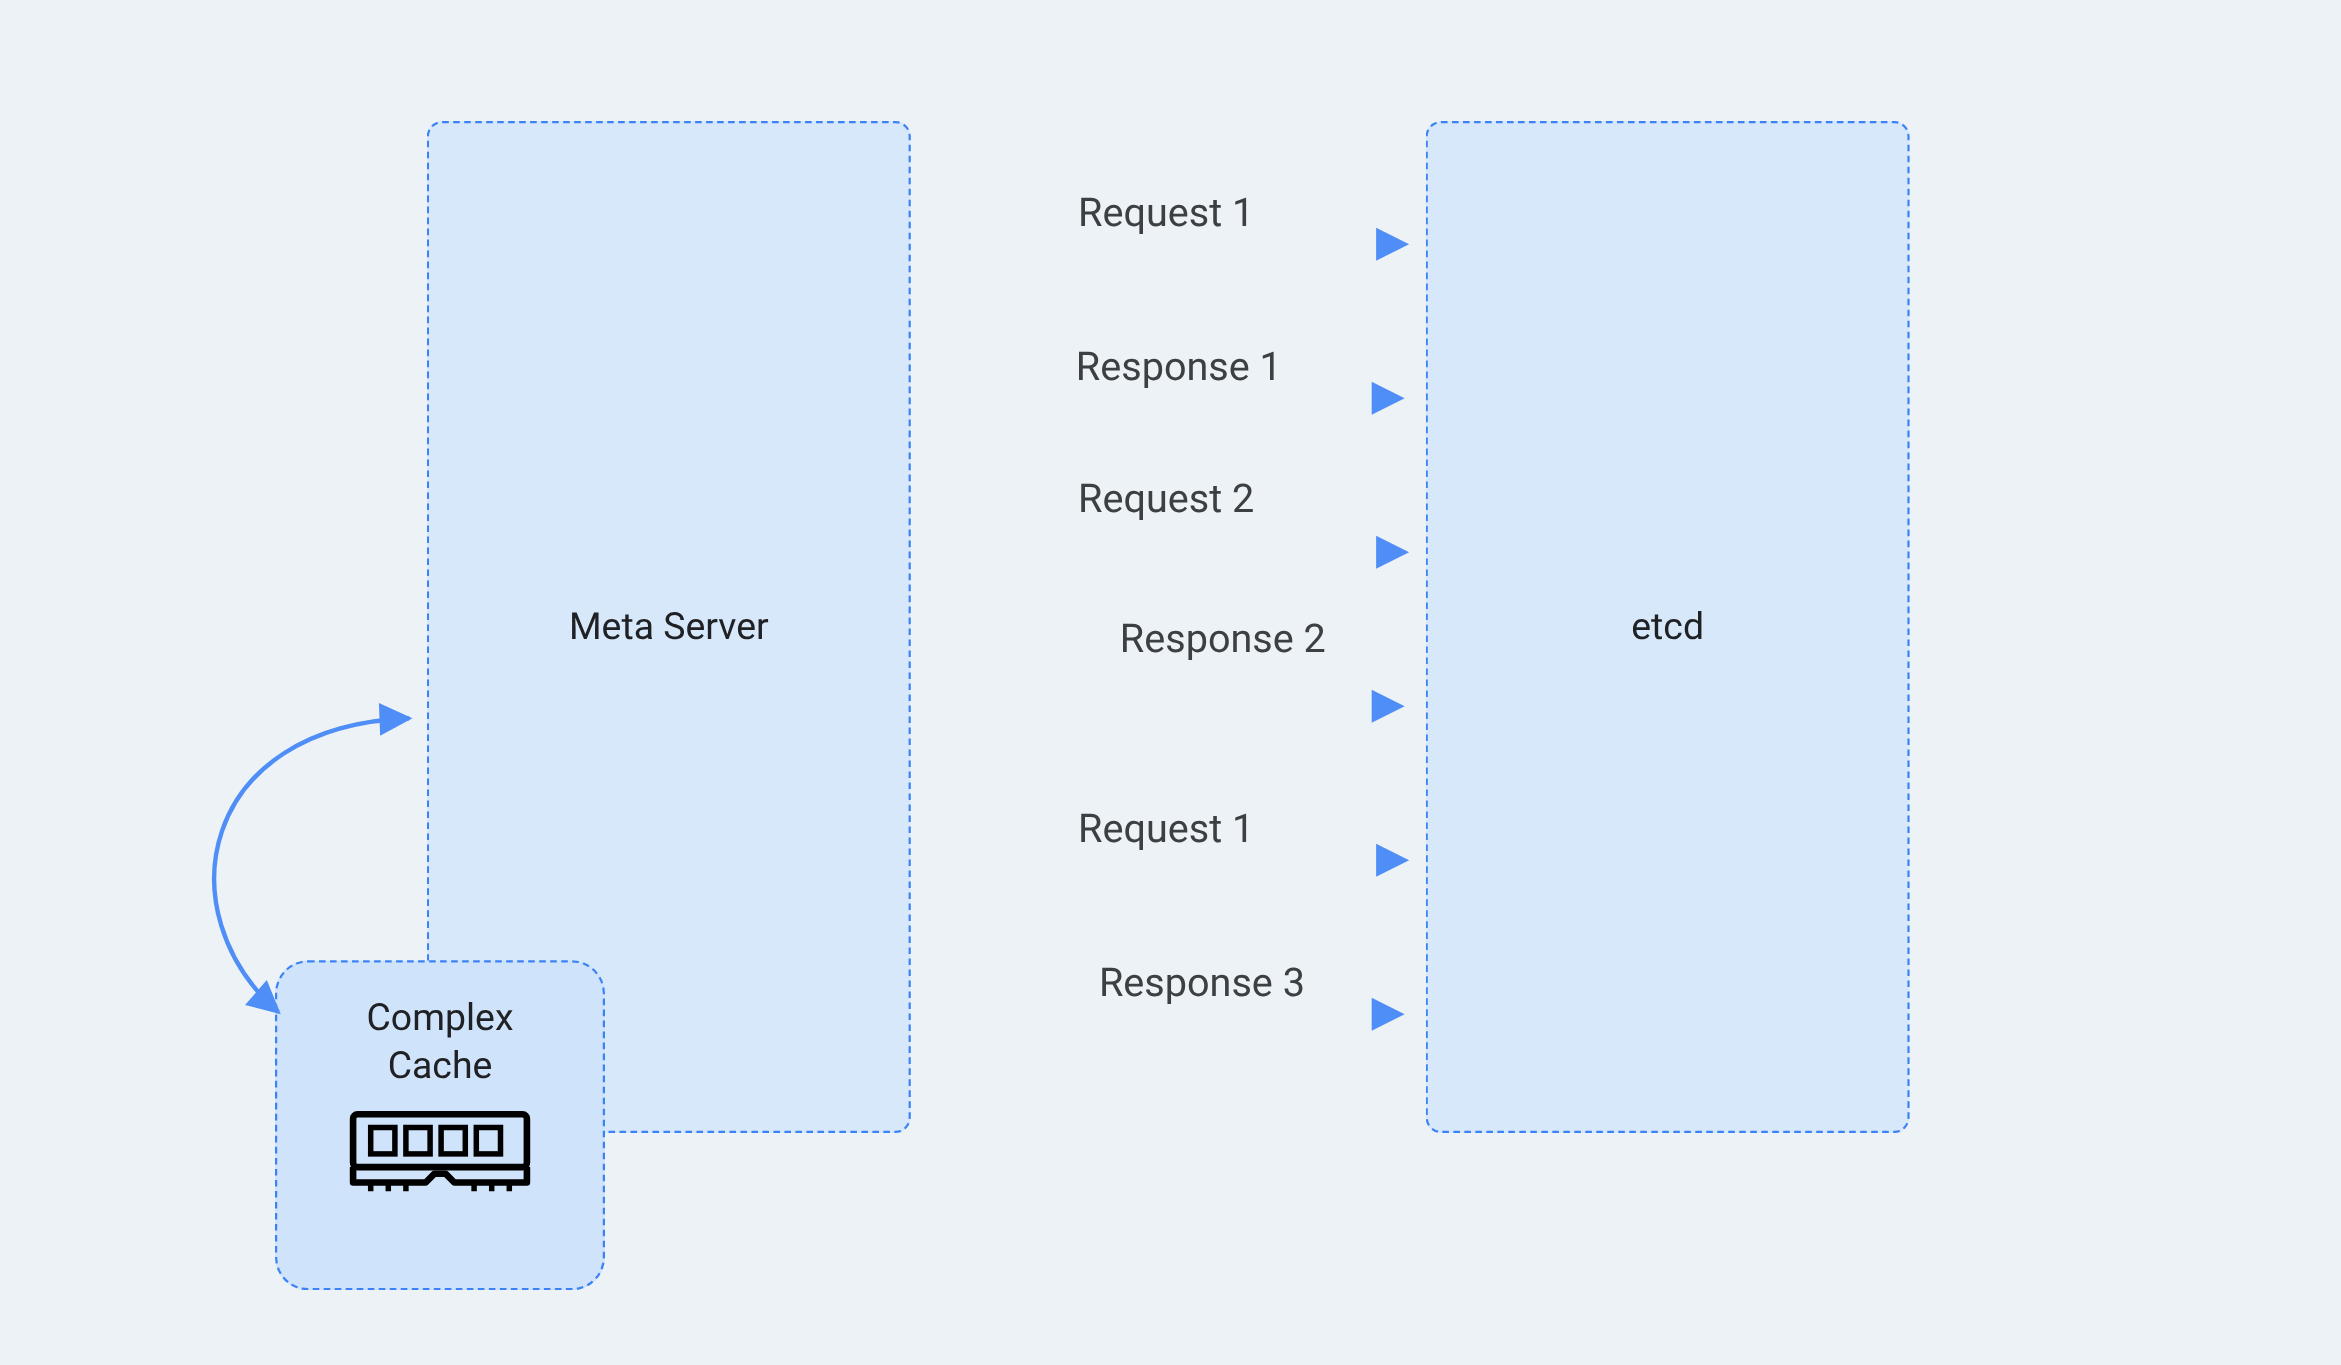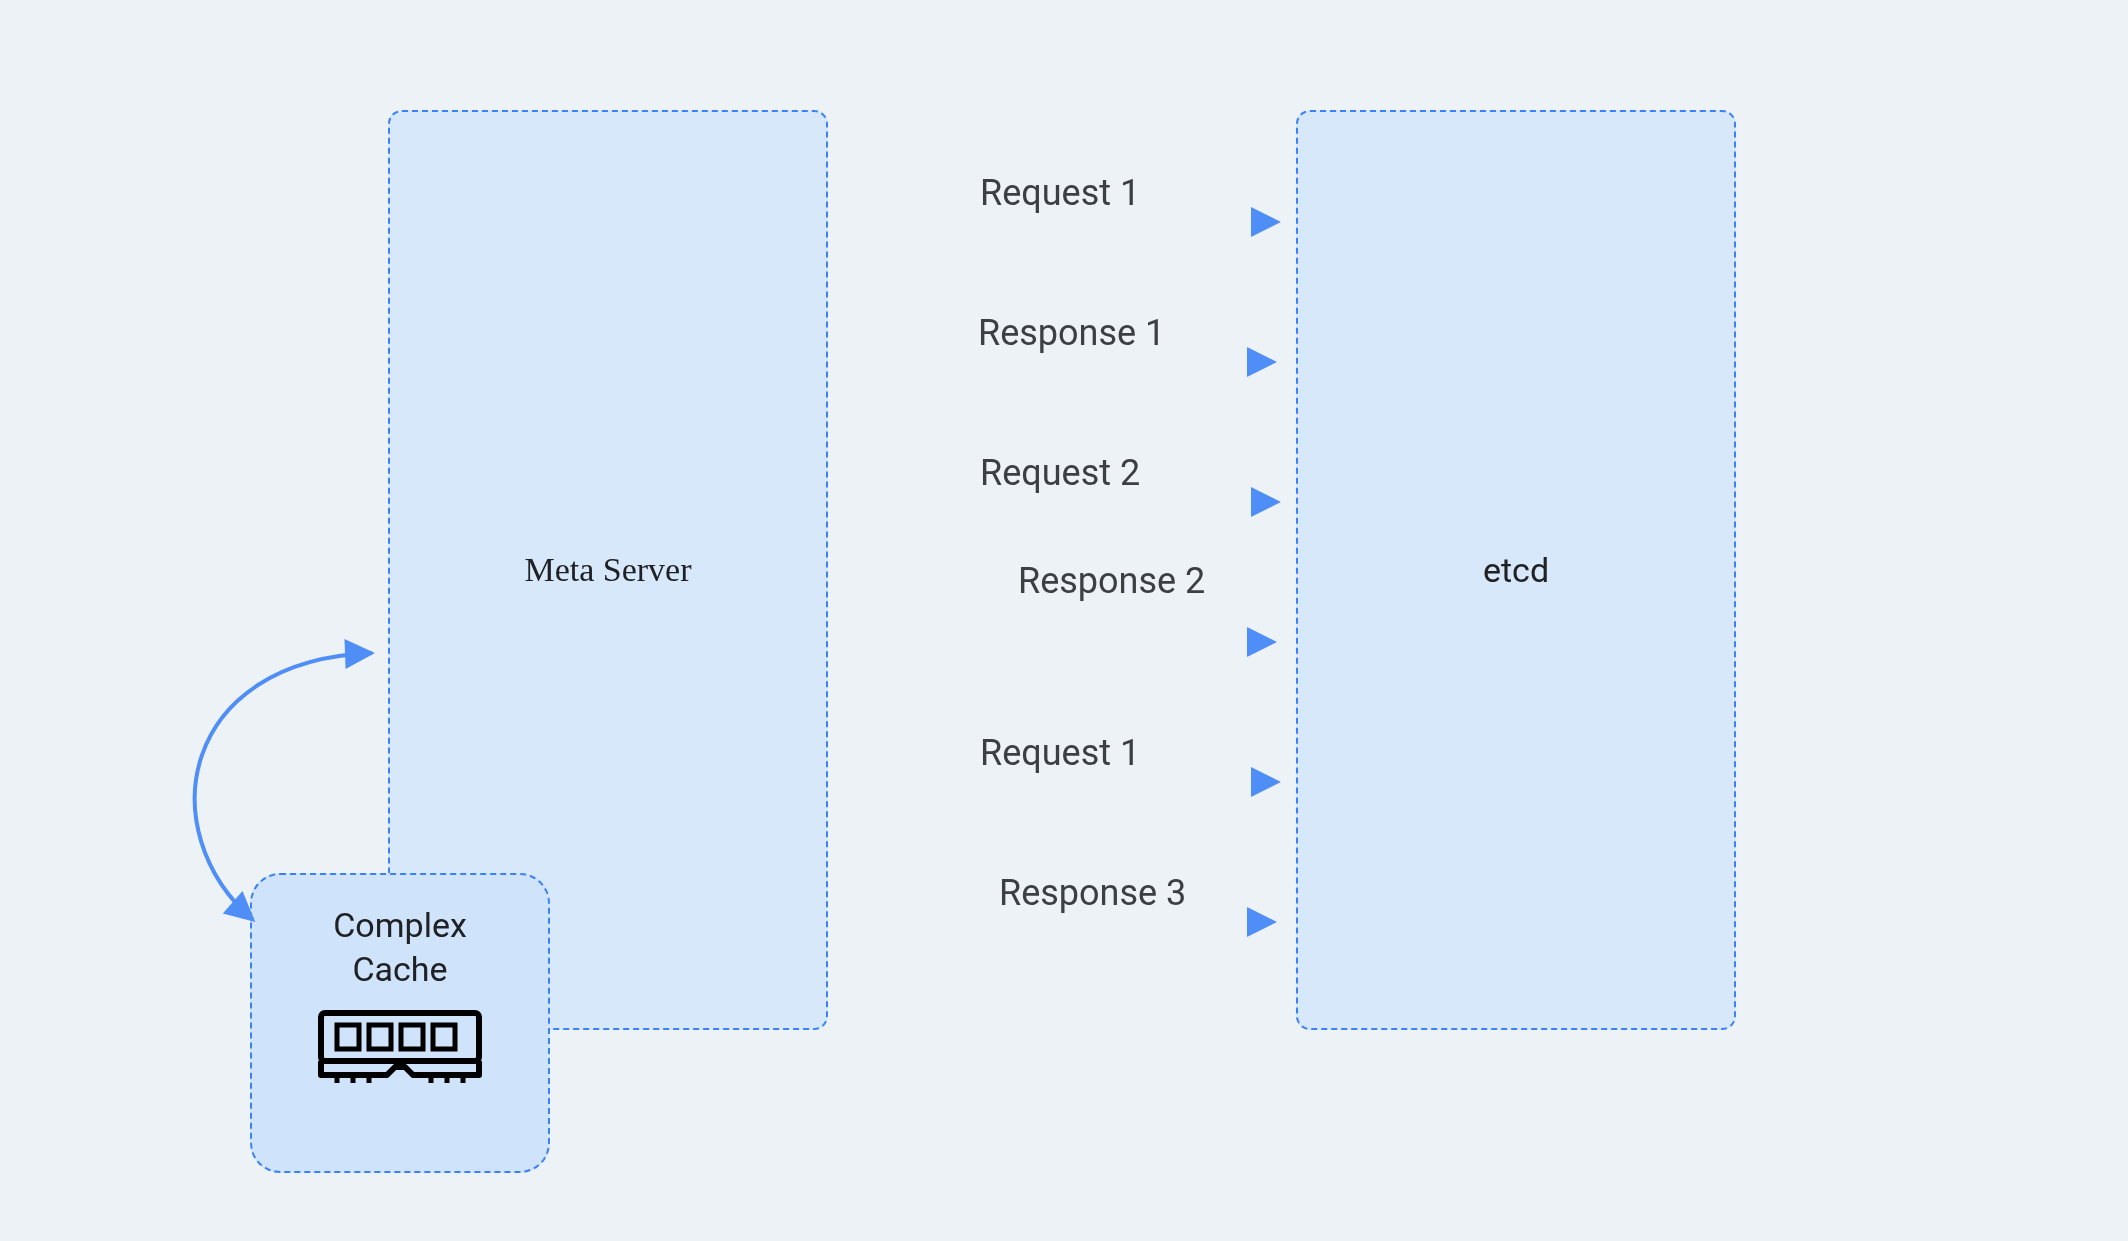--- a/index.html
+++ b/index.html
@@ -54,21 +54,21 @@
     font-size: 36px;
     color: #3c4043;
     white-space: nowrap;
   }
 </style>
 </head>
 <body>
 
 <div class="canvas">
 
-  <div class="box" style="left:388px; top:110px; width:440px; height:920px;font-family:Liberation Serif, serif;">
+  <div class="box" style="left:388px; top:110px; width:440px; height:920px;">
     <span>Meta Server</span>
   </div>
 
   <div class="box small" style="left:250px; top:873px; width:300px; height:300px;">
     <span>Complex</span>
     <span>Cache</span>
     <span class="ram-icon">
       <svg width="170" height="80" viewBox="0 0 170 80">
         <rect x="6" y="8" width="158" height="48" rx="4" fill="none" stroke="#000" stroke-width="6"></rect>
         <rect x="22" y="20" width="22" height="24" fill="none" stroke="#000" stroke-width="5"></rect>
@@ -85,21 +85,21 @@
       </svg>
     </span>
   </div>
 
   <div class="box" style="left:1296px; top:110px; width:440px; height:920px;">
     <span>etcd</span>
   </div>
 
   <div class="flow-label" style="left:980px; top:172px;">Request 1</div>
   <div class="flow-label" style="left:978px; top:312px;">Response 1</div>
-  <div class="flow-label" style="left:980px; top:452px;">Request 2</div>
+  <div class="flow-label" style="left:980px; top:432px;">Request 2</div>
   <div class="flow-label" style="left:978px; top:560px;margin-left:40px;">Response 2</div>
   <div class="flow-label" style="left:980px; top:732px;">Request 1</div>
   <div class="flow-label" style="left:978px; top:872px;margin-left:21px;">Response 3</div>
 
   <svg class="overlay">
     <defs>
       <marker id="arrow-right" viewBox="0 0 12 12" refX="10" refY="6" markerWidth="9" markerHeight="9" orient="auto">
         <path d="M1 1 L11 6 L1 11 Z" fill="#4f8ef7"></path>
       </marker>
       <marker id="arrow-left" viewBox="0 0 12 12" refX="2" refY="6" markerWidth="9" markerHeight="9" orient="auto">

